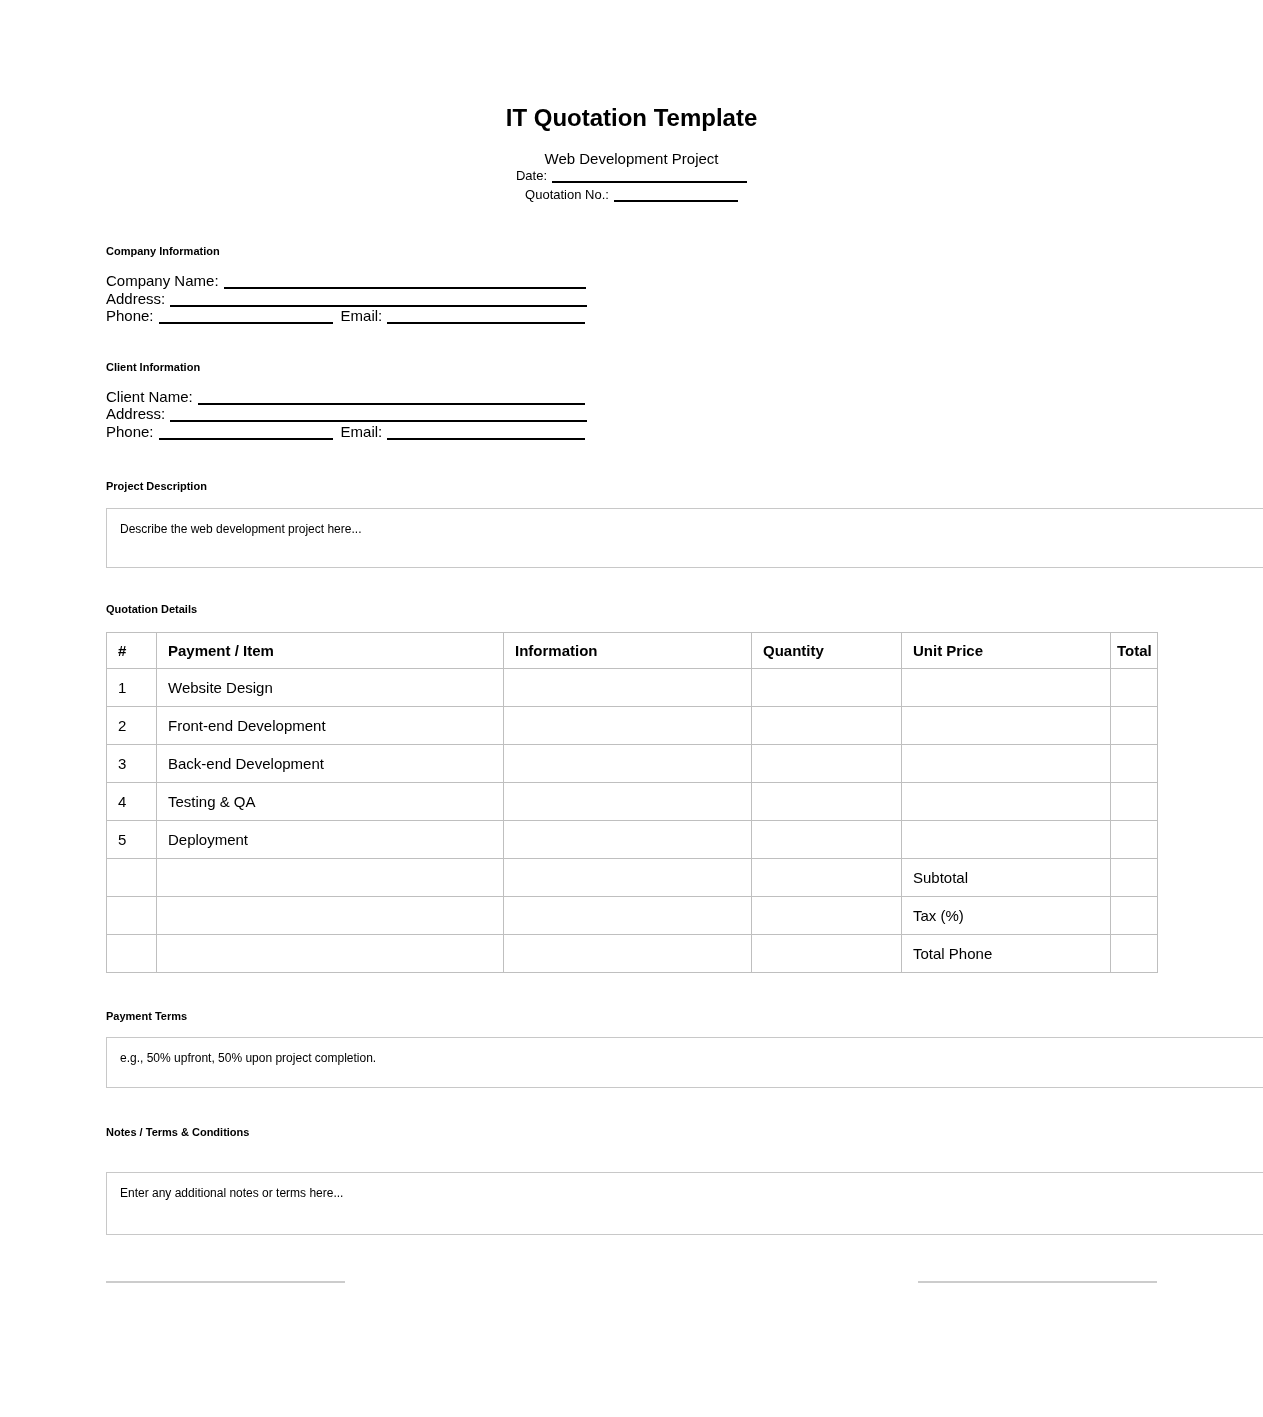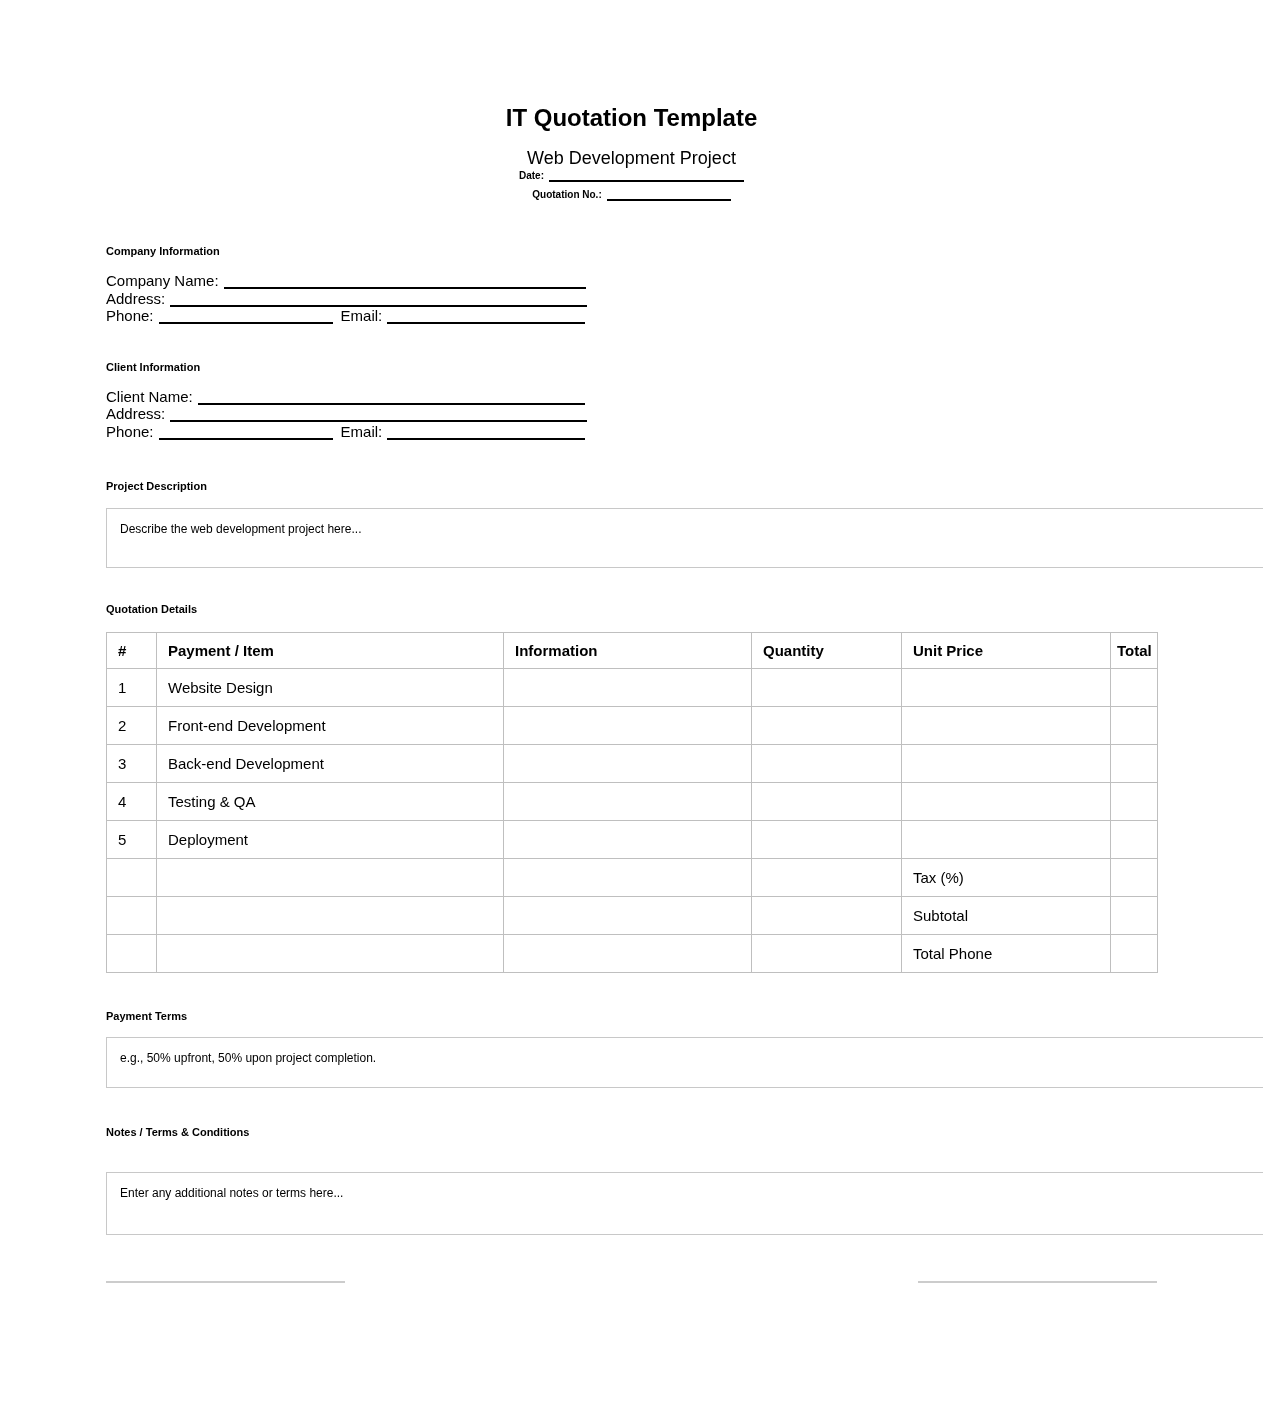--- a/index.html
+++ b/index.html
@@ -12,25 +12,25 @@
     font-family: "Liberation Sans", sans-serif;
     overflow: hidden;
   }
   .page { width: 1051px; margin: 0 auto; padding-top: 104px; }
 
   .doc-title {
     font-size: 24px; line-height: 28px; font-weight: bold;
     text-align: center; margin: 0;
   }
   .subtitle {
-    font-size: 18px; line-height: 17px; text-align: center;
+    font-size: 15px; line-height: 17px; text-align: center;
     margin: 18px 0 0 0;
   }
   .hdr-line {
-    font-size: 10px; line-height: 18.5px; text-align: center; margin: 0; font-weight: bold;
+    font-size: 13px; line-height: 18.5px; text-align: center; margin: 0;
   }
 
   .blank {
     display: inline-block;
     border-bottom: 2px solid #000;
     height: 12px;
     vertical-align: -3px;
     margin-left: 5px;
   }
   .w-date  { width: 195px; }
@@ -181,29 +181,29 @@
         <td></td>
         <td></td>
         <td></td>
         <td class="col-total"></td>
       </tr>
       <tr>
         <td></td>
         <td></td>
         <td></td>
         <td></td>
+        <td class="sum-label bold">Subtotal</td>
+        <td class="col-total"></td>
+      </tr>
+      <tr>
+        <td></td>
+        <td></td>
+        <td></td>
+        <td></td>
         <td class="sum-label">Tax (%)</td>
-        <td class="col-total"></td>
-      </tr>
-      <tr>
-        <td></td>
-        <td></td>
-        <td></td>
-        <td></td>
-        <td class="sum-label bold">Subtotal</td>
         <td class="col-total"></td>
       </tr>
       <tr>
         <td></td>
         <td></td>
         <td></td>
         <td></td>
         <td class="sum-label bold">Total Phone</td>
         <td class="col-total"></td>
       </tr>

